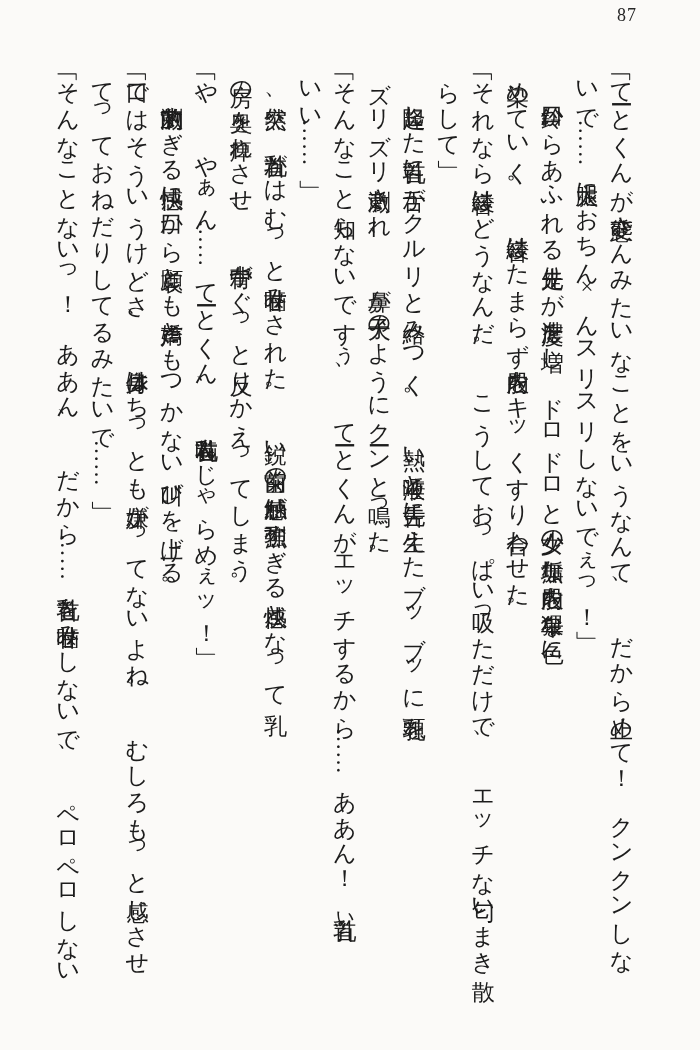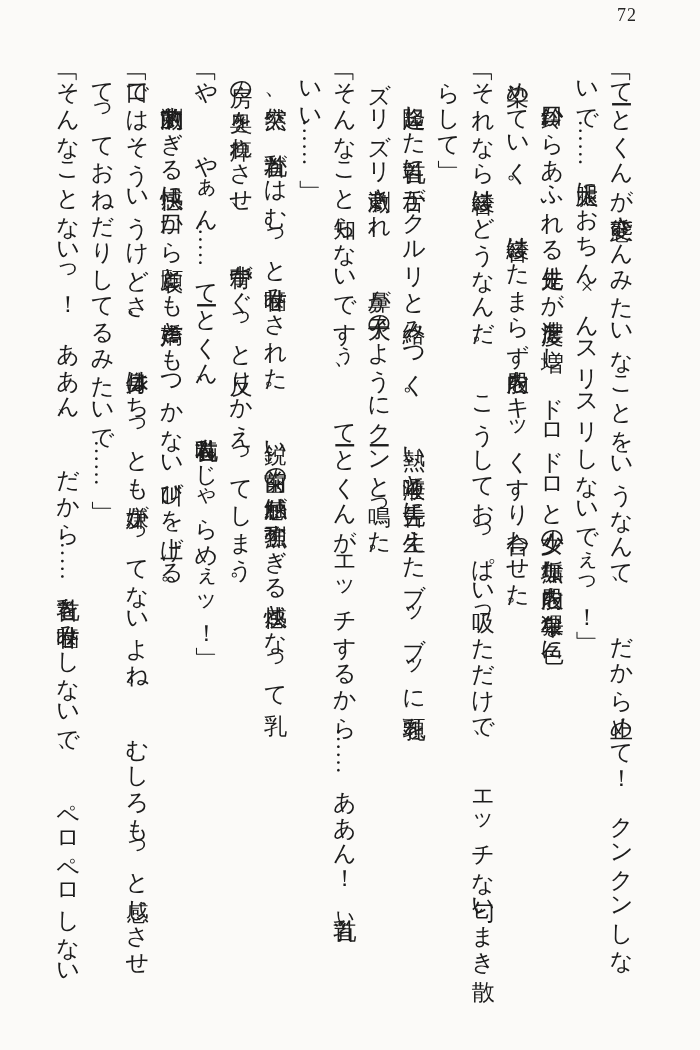--- a/index.html
+++ b/index.html
@@ -40,21 +40,21 @@
     margin: 0;
     padding: 0;
   }
   .line.indent {
     text-indent: 1em;
   }
 </style>
 </head>
 <body>
 
-<div class="page-number">72</div>
+<div class="page-number">87</div>
 
 <div class="text-block">
     <p class="line">「てーとくんが変態さんみたいなことをいうなんて、　だから止めて！　クンクンしな</p>
     <p class="line">いで……太腿におちん×んスリスリしないでぇっ！」</p>
     <p class="line indent">鈴口からあふれる先走りが濃度を増し、ドロドロと少女の無垢な内股を卑猥な色に</p>
     <p class="line">染めていく。　綾音はたまらず内股をキッくすり合わせた。</p>
     <p class="line">「それなら綾音はどうなんだ。　こうしておっぱい吸っただけで、　エッチな匂いまき散</p>
     <p class="line">らして」</p>
     <p class="line indent">隆起した乳首に舌がクルリと絡みつく。　熱い唾液と舌先に生えたブッブッに乳頭を</p>
     <p class="line">ズリズリ刺激され、　鼻が子犬のようにクーンと鳴った。</p>

